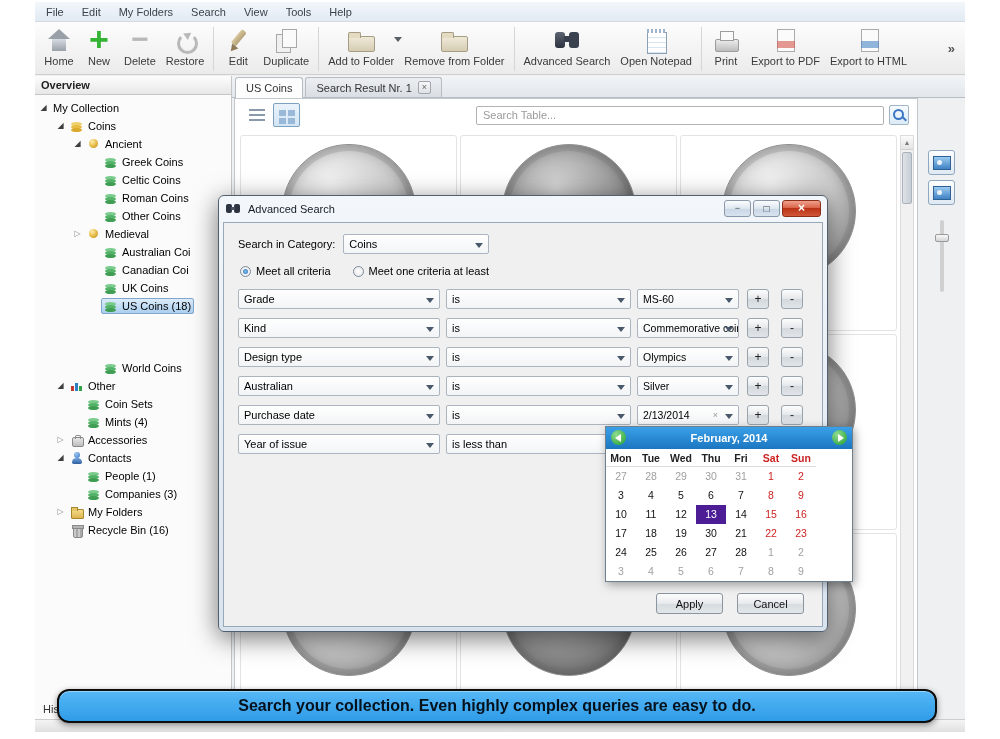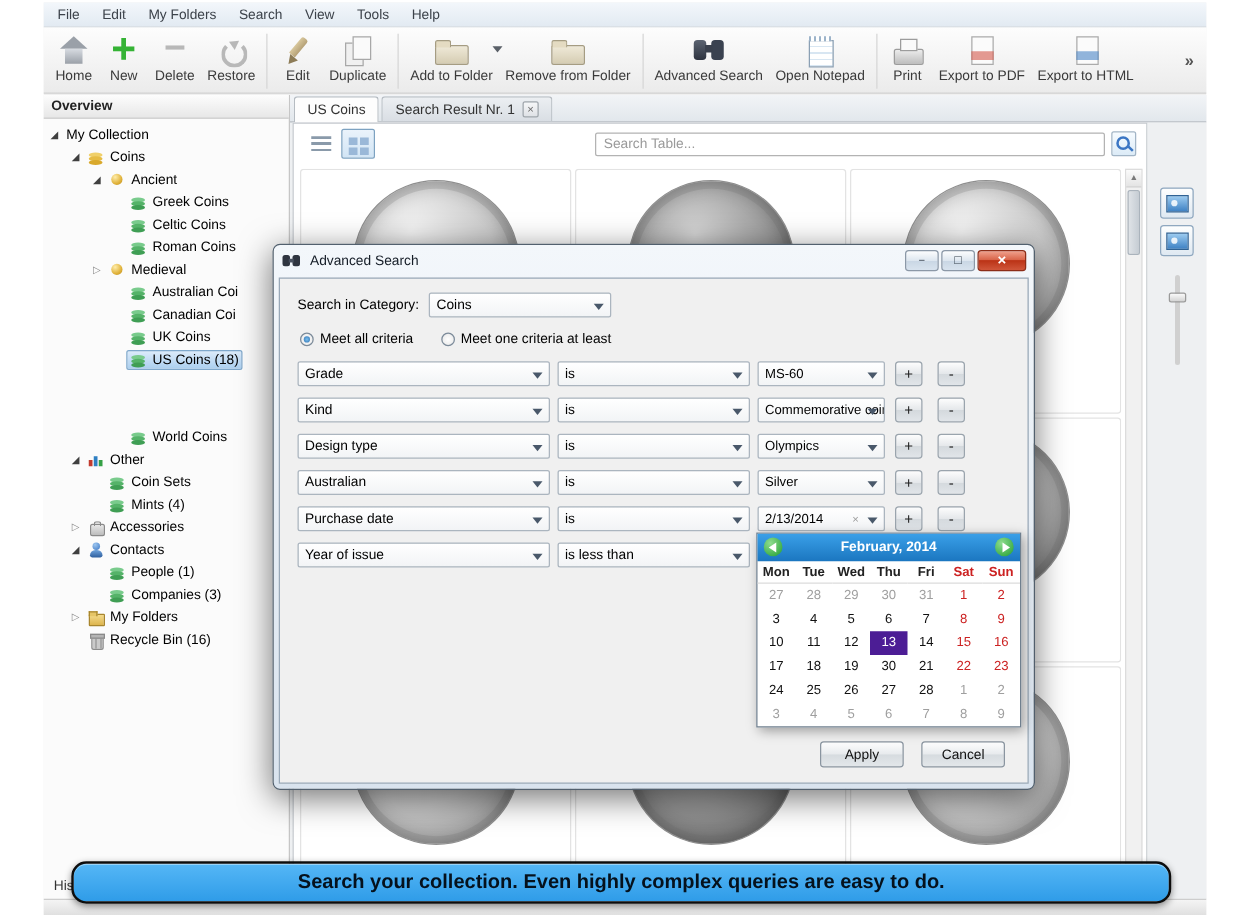--- a/index.html
+++ b/index.html
@@ -155,34 +155,34 @@
   .combo { height:20px; background:linear-gradient(#ffffff,#f2f4f6); border:1px solid #abb5bf; border-radius:2px;
     display:flex; align-items:center; padding:0 18px 0 5px; position:relative; white-space:nowrap; overflow:hidden; }
   .combo::after { content:""; position:absolute; right:5px; top:8px; border-left:4px solid transparent; border-right:4px solid transparent; border-top:5px solid #49586a; }
   .combo.cat { width:146px; }
   .radio-row { display:flex; align-items:center; gap:22px; margin:11px 0 12px 16px; }
   .radio-opt { display:flex; align-items:center; gap:5px; }
   .radio { width:11px; height:11px; border:1px solid #7b8a99; border-radius:50%; background:radial-gradient(#ffffff,#e6e6e6); position:relative; flex:none; }
   .radio.checked::after { content:""; position:absolute; left:2px; top:2px; width:5px; height:5px; border-radius:50%; background:radial-gradient(#7cc0ef,#2b6fb0); }
   .crit-row { display:flex; align-items:center; margin:0 0 9px 14px; }
   .combo.field { width:202px; }
-  .combo.op { width:154px; margin-left:6px; }
+  .combo.op { width:185px; margin-left:6px; }
   .combo.value { width:102px; margin-left:6px; font-size:10.5px; }
   .date-clear { margin-left:auto; color:#9a9a9a; font-size:9px; padding-right:2px; }
   .date-clear::before { content:"\00D7"; }
   .sm-btn { width:22px; height:20px; border:1px solid #9aa4ad; border-radius:3px; font-size:12px; line-height:16px; text-align:center;
     background:linear-gradient(#fdfdfd,#e4e7ea 50%,#d4d9dd 51%,#e1e5e9); color:#222; padding:0; font-family:"Liberation Sans",sans-serif; }
   .sm-btn.plus { margin-left:8px; }
   .sm-btn.minus { margin-left:12px; }
   .dlg-buttons { position:absolute; right:18px; bottom:12px; display:flex; gap:14px; }
   .btn { width:67px; height:21px; border:1px solid #8a95a0; border-radius:3px; font-size:11px;
     background:linear-gradient(#fdfdfd,#e7eaed 50%,#d6dbdf 51%,#e3e7ea); color:#111; font-family:"Liberation Sans",sans-serif; }
 
   
-  .calendar { position:absolute; left:381px; top:203px; width:212px; z-index:5; background:#fff;
+  .calendar { position:absolute; left:381px; top:203px; width:248px; z-index:5; background:#fff;
     border:1px solid #6f7f8e; box-shadow:2px 3px 9px rgba(0,0,0,.35); }
   .cal-header { height:22px; background:linear-gradient(#3aa0e8,#1b76c0); color:#fff; font-weight:bold;
     display:flex; align-items:center; justify-content:center; position:relative; }
   .cal-nav { position:absolute; top:3px; width:15px; height:15px; border-radius:50%;
     background:radial-gradient(circle at 35% 30%,#8fdc8f,#1f9e2f); }
   .cal-nav.prev { left:5px; }
   .cal-nav.next { right:5px; }
   .cal-nav.prev::before { content:""; position:absolute; left:4px; top:4px; border-top:4px solid transparent; border-bottom:4px solid transparent; border-right:6px solid #fff; }
   .cal-nav.next::before { content:""; position:absolute; left:6px; top:4px; border-top:4px solid transparent; border-bottom:4px solid transparent; border-left:6px solid #fff; }
   .cal-grid { display:grid; grid-template-columns:repeat(7,30px); }
@@ -315,20 +315,27 @@
     <span class="row-content">
       <span class="t-ic t-coins-green"></span>
       <span class="t-label">Celtic Coins</span>
     </span>
   </div>
         <div class="tree-item" style="padding-left: 53px;">
     <span class="arrow"></span>
     <span class="row-content">
       <span class="t-ic t-coins-green"></span>
       <span class="t-label">Roman Coins</span>
+    </span>
+  </div>
+        <div class="tree-item" style="padding-left: 53px;">
+    <span class="arrow"></span>
+    <span class="row-content">
+      <span class="t-ic t-coins-green"></span>
+      <span class="t-label">Other Coins</span>
     </span>
   </div>
         <div class="tree-item" style="padding-left: 36px;">
     <span class="arrow collapsed"></span>
     <span class="row-content">
       <span class="t-ic t-ball-gold"></span>
       <span class="t-label">Medieval</span>
     </span>
   </div>
         <div class="tree-item" style="padding-left: 53px;">

